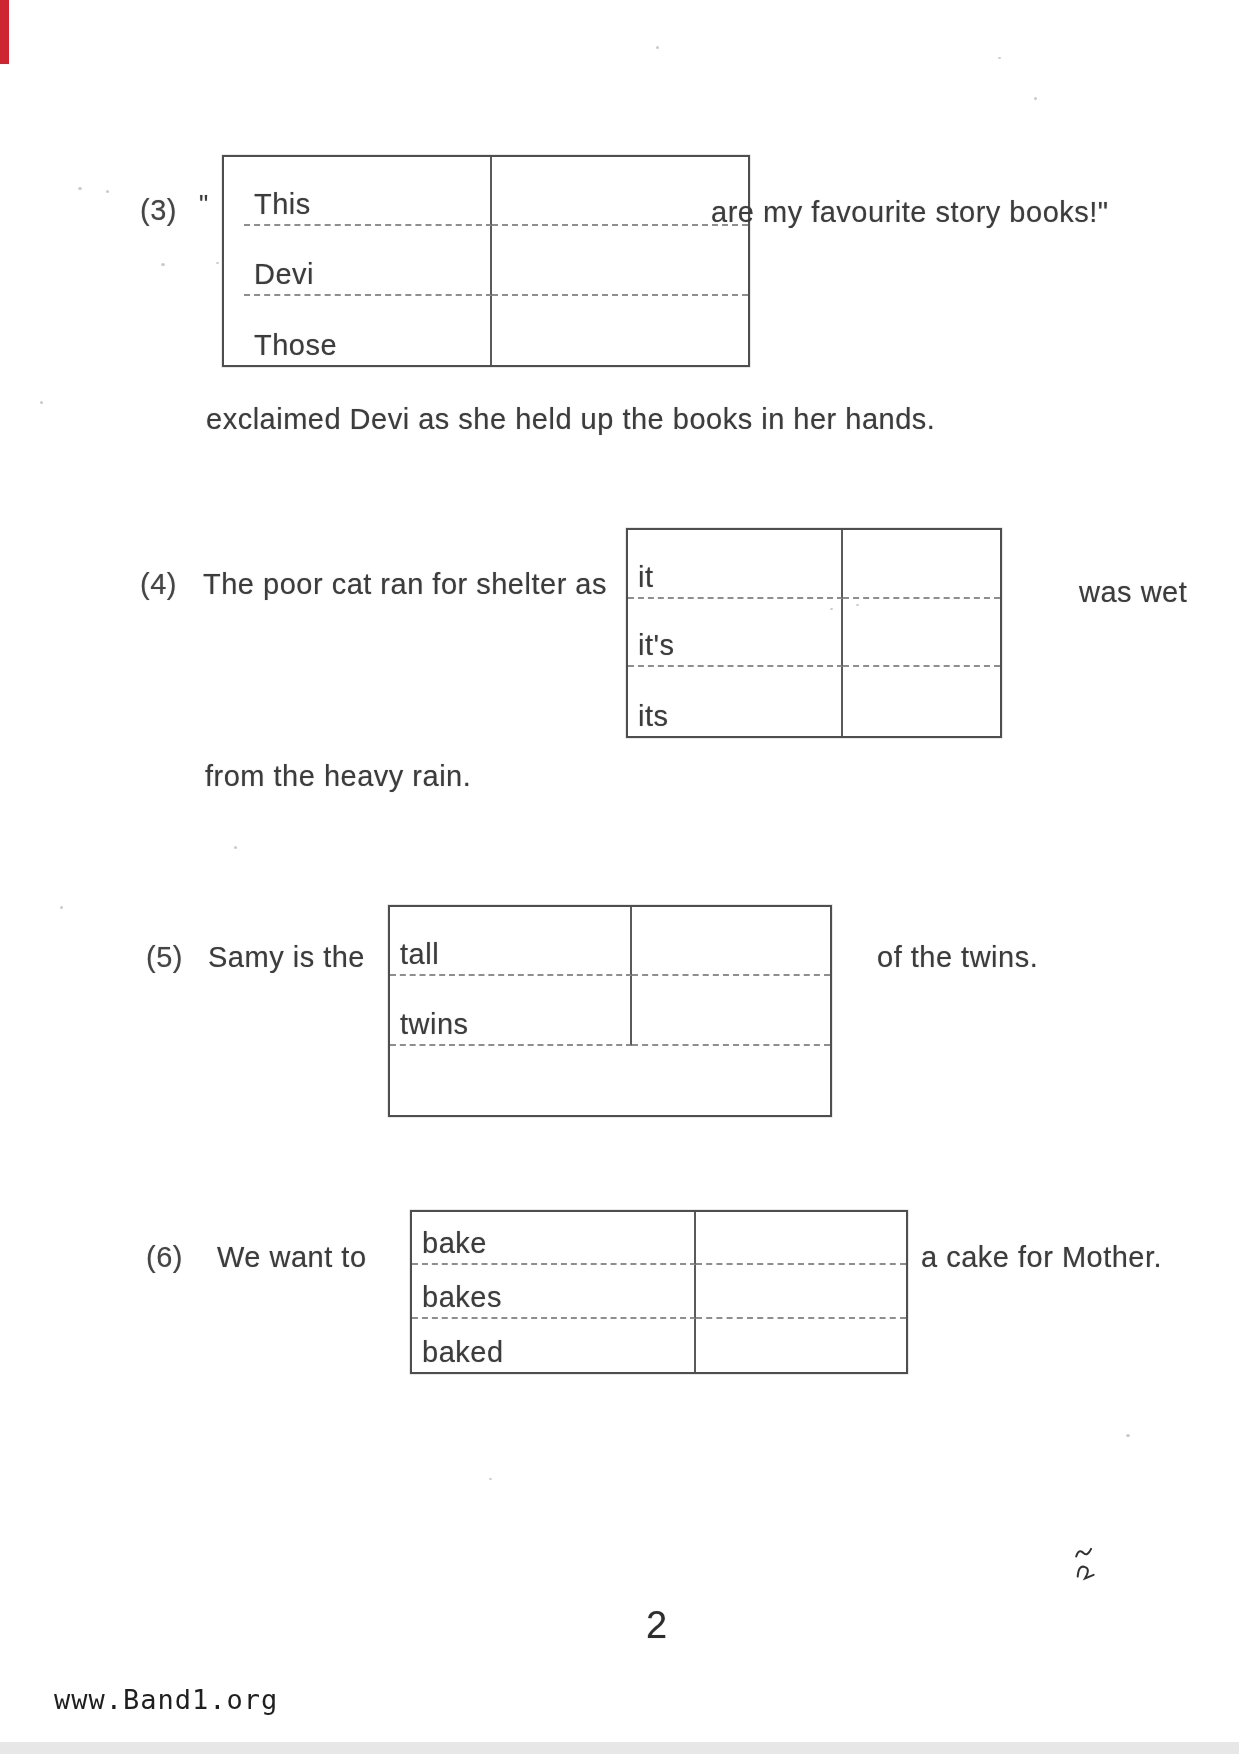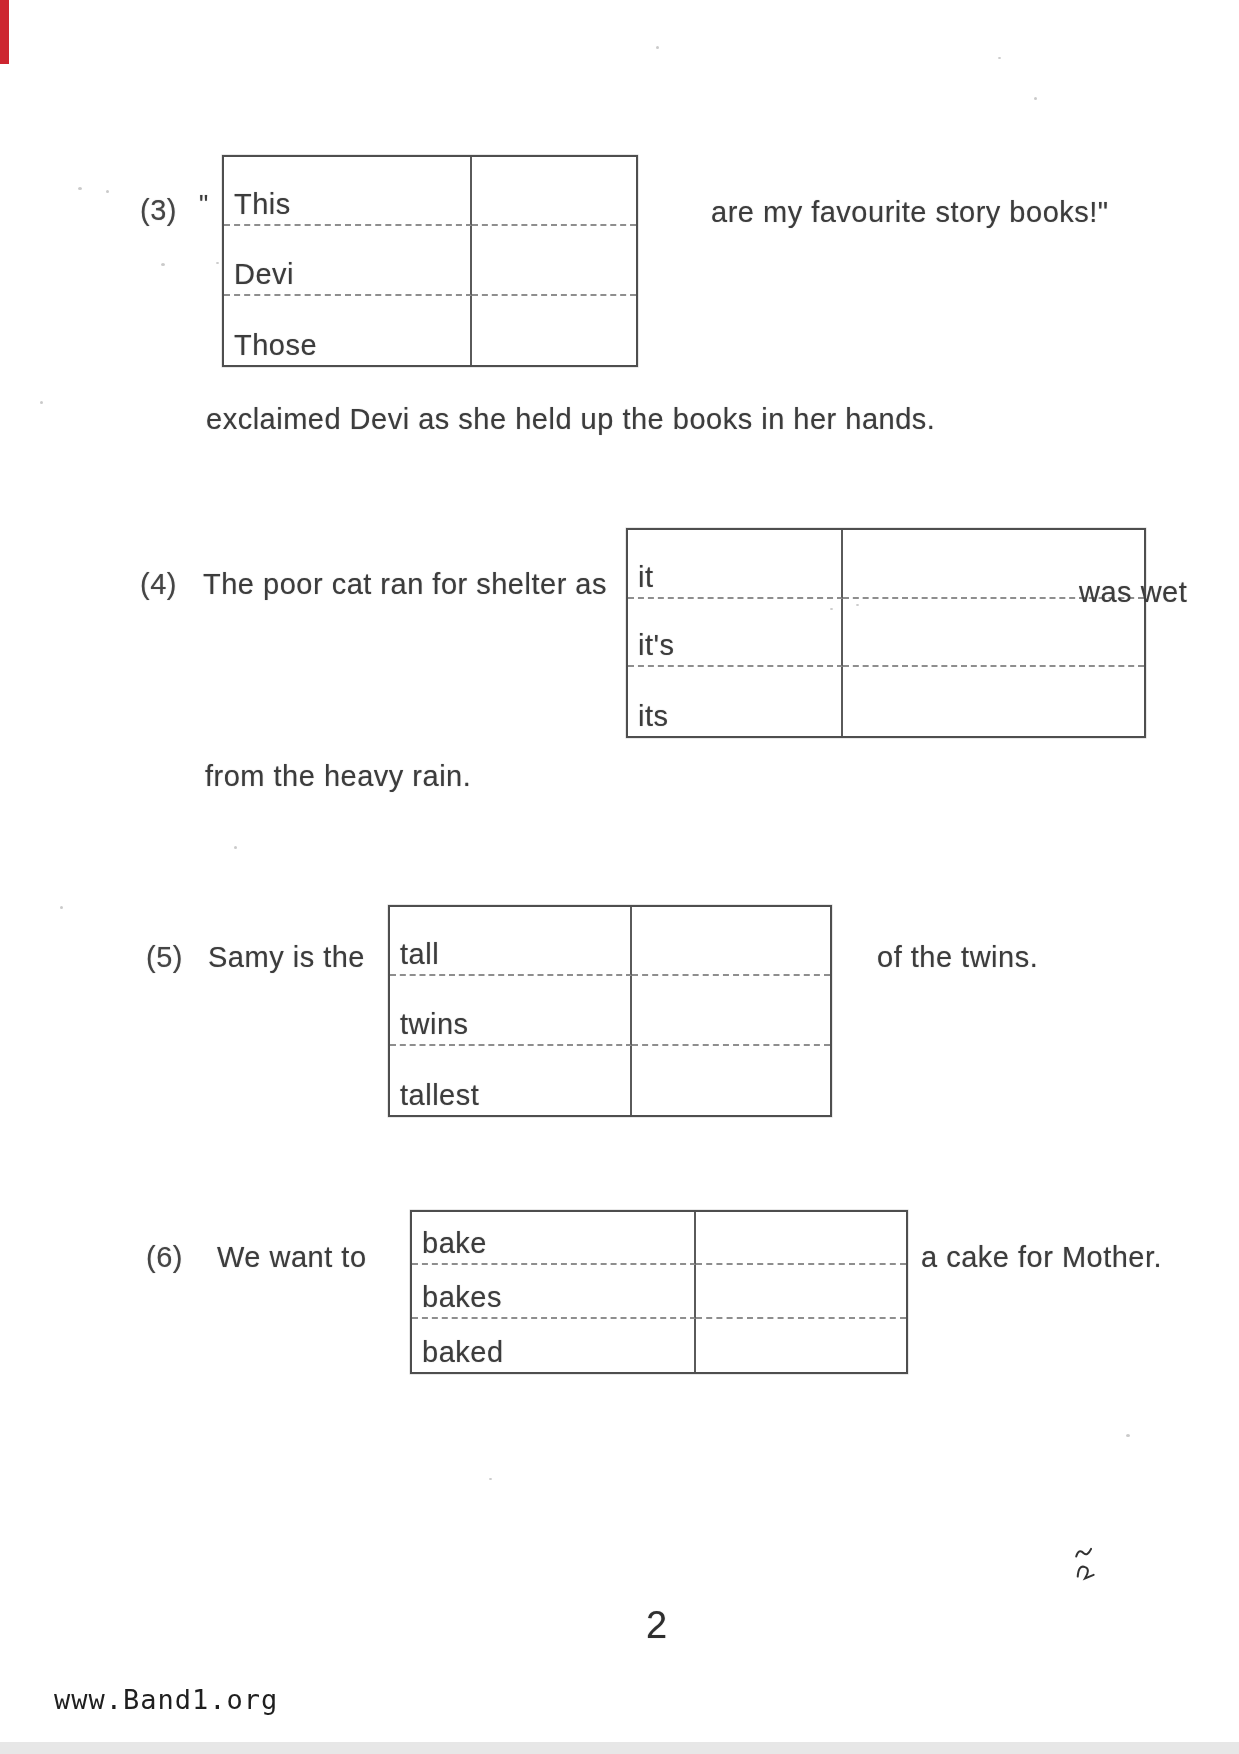--- a/index.html
+++ b/index.html
@@ -82,52 +82,51 @@
 </style>
 </head>
 <body>
 
 <div id="page">
 
   <div class="red-strip"></div>
 
   <div class="scan-text q-label" style="left:140px; top:194px;">(3)</div>
   <div class="scan-text" style="left:199px; top:190px; font-size:26px;">"</div>
-  <div class="opt-table" style="left:222px; top:155px; width:416px; height:212px; grid-template-columns:248px 1fr;">
+  <div class="opt-table" style="left:222px; top:155px; width:528px; height:212px; grid-template-columns:248px 1fr;padding-left:20px;">
     <div class="cell word">This</div>
     <div class="cell"></div>
     <div class="cell word">Devi</div>
     <div class="cell"></div>
     <div class="cell word last">Those</div>
     <div class="cell last"></div>
   </div>
   <div class="scan-text" style="left:711px; top:196px;">are my favourite story books!"</div>
   <div class="scan-text" style="left:206px; top:403px;">exclaimed Devi as she held up the books in her hands.</div>
 
   <div class="scan-text q-label" style="left:140px; top:568px;">(4)</div>
   <div class="scan-text" style="left:203px; top:568px;">The poor cat ran for shelter as</div>
-  <div class="opt-table" style="left:626px; top:528px; width:520px; height:210px; grid-template-columns:215px 1fr;">
+  <div class="opt-table" style="left:626px; top:528px; width:376px; height:210px; grid-template-columns:215px 1fr;">
     <div class="cell word">it</div>
     <div class="cell"></div>
     <div class="cell word">it's</div>
     <div class="cell"></div>
     <div class="cell word last">its</div>
     <div class="cell last"></div>
   </div>
   <div class="scan-text" style="left:1079px; top:568px;margin-top:8px;">was wet</div>
   <div class="scan-text" style="left:205px; top:760px;">from the heavy rain.</div>
 
   <div class="scan-text q-label" style="left:146px; top:941px;">(5)</div>
   <div class="scan-text" style="left:208px; top:941px;">Samy is the</div>
   <div class="opt-table" style="left:388px; top:905px; width:444px; height:212px; grid-template-columns:242px 1fr;">
     <div class="cell word">tall</div>
     <div class="cell"></div>
     <div class="cell word">twins</div>
     <div class="cell"></div>
-    <div class="cell word last">tallest</div>
     <div class="cell last"></div>
   </div>
   <div class="scan-text" style="left:877px; top:941px;">of the twins.</div>
 
   <div class="scan-text q-label" style="left:146px; top:1241px;">(6)</div>
   <div class="scan-text" style="left:217px; top:1241px;text-align:right;">We want to</div>
   <div class="opt-table" style="left:410px; top:1210px; width:498px; height:164px; grid-template-columns:284px 1fr;">
     <div class="cell word">bake</div>
     <div class="cell"></div>
     <div class="cell word">bakes</div>

